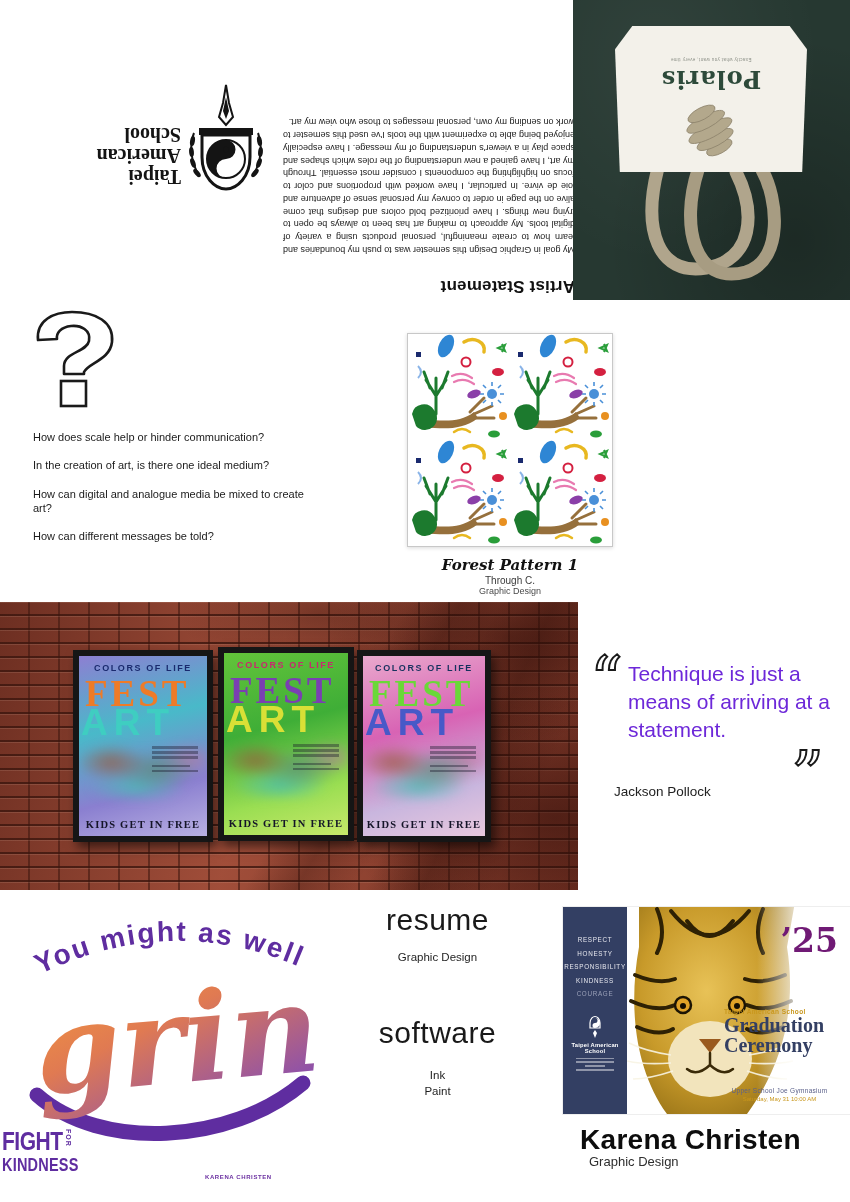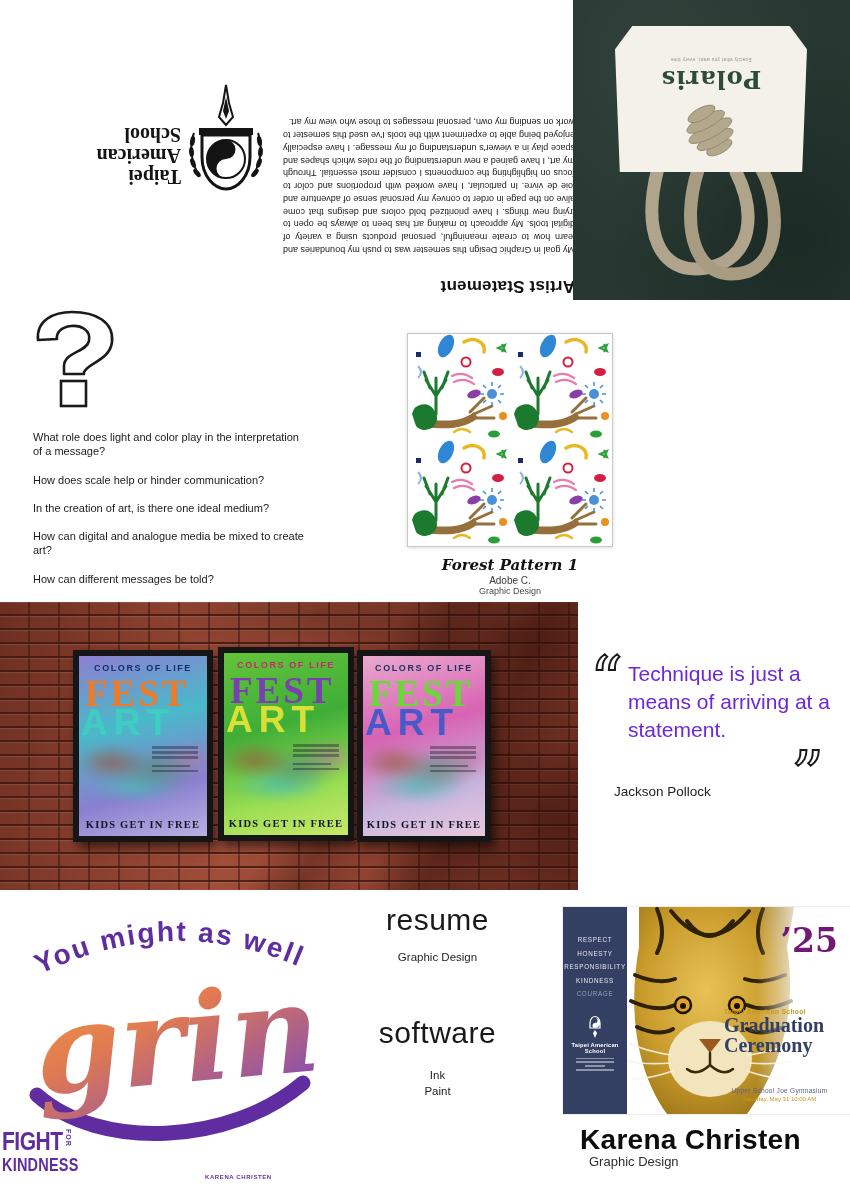--- a/index.html
+++ b/index.html
@@ -194,21 +194,20 @@
         <div class="bag-tagline">Exactly what you want, every time</div>
       </div>
     </div>
   </div>
 
   <svg class="abs qmark" width="96" height="104" viewBox="0 0 96 104">
     <path d="M12,32 C10,12 28,4 46,4 C70,4 88,14 86,34 C84,52 62,55 58,64 L58,66 L38,66 L38,58 C38,44 61,44 63,33 C65,22 55,17 45,18 C35,19 30,25 31,31 Z" fill="none" stroke="#1a1a1a" stroke-width="2.6" stroke-linejoin="round"></path>
     <rect x="35" y="73" width="25" height="25" fill="none" stroke="#1a1a1a" stroke-width="2.6"></rect>
   </svg>
   <div class="abs questions">
-    <p>What role does light and color play in the interpretation of a message?</p>
     <p>How does scale help or hinder communication?</p>
     <p>In the creation of art, is there one ideal medium?</p>
     <p>How can digital and analogue media be mixed to create art?</p>
     <p>How can different messages be told?</p>
   </div>
 
   <div class="abs forest">
     <svg class="forest-art" viewBox="0 0 204 212">
       <defs>
         <pattern id="fp" patternUnits="userSpaceOnUse" width="102" height="106">
@@ -231,21 +230,21 @@
           <circle cx="58" cy="28" r="4.5" fill="none" stroke="#d42040" stroke-width="2"></circle>
           <path d="M94,10 l3,7 -7,-3 7,-3 -3,7" stroke="#2a9e3a" stroke-width="2" fill="none"></path>
           <path d="M46,98 q8,-6 16,0" stroke="#e8b820" stroke-width="2.5" fill="none" stroke-linecap="round"></path>
           <ellipse cx="86" cy="100" rx="6" ry="3.5" fill="#2a9e3a"></ellipse>
         </pattern>
       </defs>
       <rect width="204" height="212" fill="#ffffff"></rect>
       <rect width="204" height="212" fill="url(#fp)"></rect>
     </svg>
     <div class="forest-title">Forest Pattern 1</div>
-    <div class="forest-artist">Adobe C.</div>
+    <div class="forest-artist">Through C.</div>
     <div class="forest-medium">Graphic Design</div>
   </div>
 
   <div class="abs brick">
     <div class="brick-shade"></div>
 
     <div class="poster-frame pf1">
       <div class="poster p1">
         <div class="poster-blur"></div>
         <div class="poster-head">COLORS OF LIFE</div>

